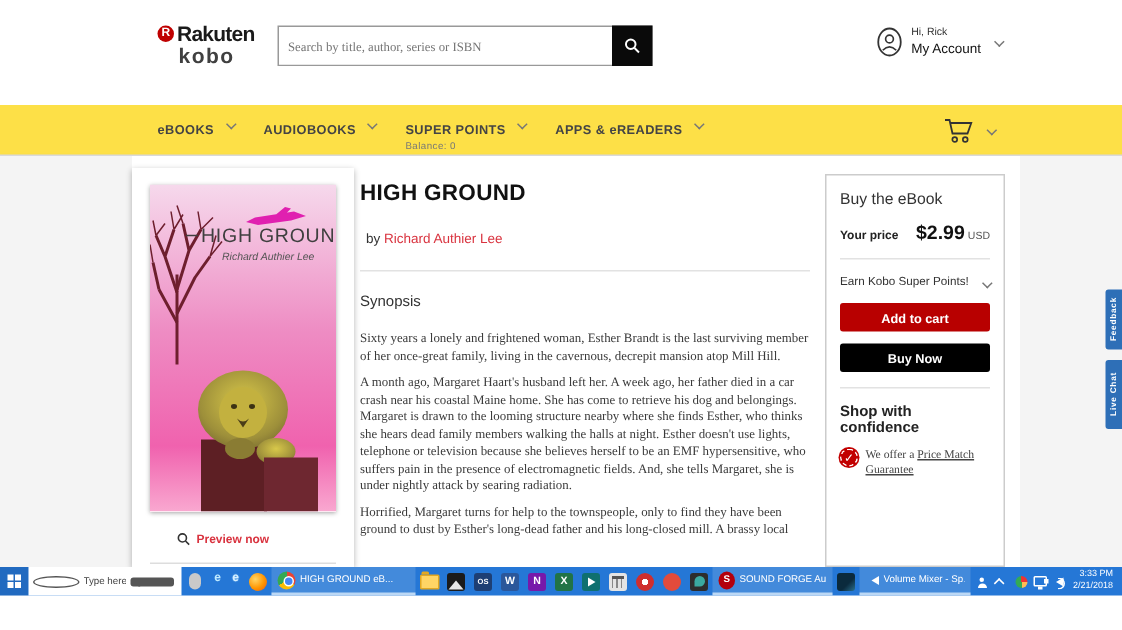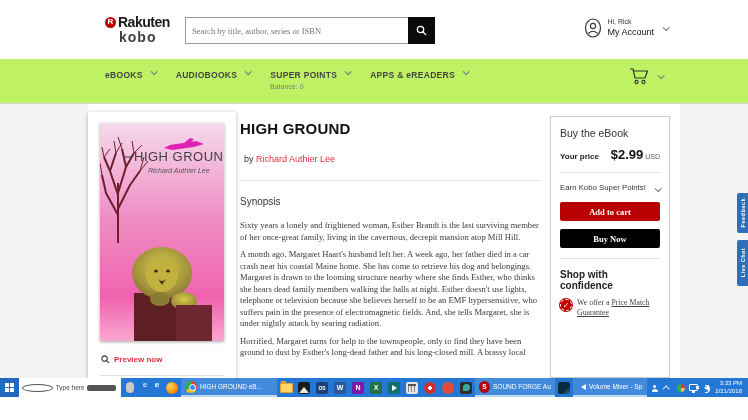--- a/index.html
+++ b/index.html
@@ -37,39 +37,39 @@
   .searchbox input { flex:1; border:none; outline:none; padding:0 6px;
     font-family:"Liberation Serif", serif; font-size:8.5px; color:#333; }
   .search-btn { width:27px; height:27px; background:#0a0a0a; border:none; display:flex;
     align-items:center; justify-content:center; cursor:pointer; margin:-1px -1px 0 0; }
   .account { position:absolute; right:80px; top:6px; display:flex; align-items:center; gap:5px; cursor:pointer; }
   .acct-text { line-height:1.25; }
   .acct-hi { font-size:7px; color:#333; }
   .acct-my { font-size:9px; color:#111; }
 
   
-  .nav { position:absolute; top:59px; left:0; right:0; height:44px; background:#bef264; }
+  .nav { position:absolute; top:70px; left:0; right:0; height:44px; background:#fde047; }
   .nav-items { position:absolute; left:105px; top:11px; display:flex; gap:20px; }
   .nav-item { font-size:8.5px; font-weight:600; color:#444; letter-spacing:0.3px;
     display:flex; align-items:flex-start; gap:4px; cursor:pointer; }
   .nav-sub { font-size:6.5px; color:#777; font-weight:normal; margin-top:3px; }
   .cart { position:absolute; right:85px; top:6px; display:flex; align-items:center; gap:4px; cursor:pointer; }
   .page-rule { position:absolute; top:103px; left:0; right:0; height:1px; background:#d9d9d9;
     box-shadow:0 1px 2px rgba(0,0,0,0.12); }
 
   
   .content { position:absolute; top:104px; left:0; width:748px; height:274px;
     background:#f4f4f4; overflow:hidden; }
   .main-panel { position:absolute; left:88px; top:0; width:592px; height:274px; background:#fff; }
 
   .book-card { position:absolute; left:88px; top:8px; width:148px; height:266px;
     background:#fff; box-shadow:0 1px 4px rgba(0,0,0,0.3); }
   .cover { position:absolute; left:12px; top:11px; width:124px; height:218px;
     box-shadow:0 1px 3px rgba(0,0,0,0.35); cursor:pointer; }
-  .preview-row { position:absolute; left:13px; top:243px; display:flex; align-items:center; gap:4px; cursor:pointer; }
+  .preview-row { position:absolute; left:30px; top:243px; display:flex; align-items:center; gap:4px; cursor:pointer; }
   .preview-label { font-size:8px; color:#d9333f; font-weight:bold; }
   .card-rule { position:absolute; left:12px; top:263px; width:124px; height:1px; background:#ddd; }
 
   .bk-title { position:absolute; left:240px; top:16px; font-size:15px; font-weight:bold;
     color:#111; letter-spacing:0.2px; }
   .bk-author { position:absolute; left:244px; top:50px; font-size:9px; color:#333; }
   .bk-author a { color:#d9333f; text-decoration:none; cursor:pointer; }
   .main-rule { position:absolute; left:240px; top:76px; width:300px; height:1px; background:#e2e2e2; }
   .syn-head { position:absolute; left:240px; top:92px; font-size:10px; color:#333; }
   .syn-body { position:absolute; left:240px; top:116px; width:300px;
@@ -82,21 +82,21 @@
   .buy-head { font-size:10.5px; color:#333; margin-bottom:8px; }
   .price-row { display:flex; align-items:baseline; justify-content:space-between; }
   .price-label { font-size:8px; font-weight:bold; color:#222; }
   .price-val { font-size:13px; font-weight:bold; color:#111; }
   .price-cur { font-size:7px; color:#555; font-weight:normal; margin-left:2px; }
   .buy-rule { height:1px; background:#e2e2e2; margin:10px 0; }
   .earn-row { display:flex; align-items:flex-end; justify-content:space-between;
     font-size:7.8px; color:#333; margin:2px 0 10px; cursor:pointer; }
   .btn { display:block; width:100%; height:19px; border:none; border-radius:2px;
     color:#fff; font-size:8.5px; font-weight:bold; cursor:pointer; margin-bottom:8px;
-    font-family:Liberation Serif, serif; }
+    font-family:Liberation Sans, sans-serif; }
   .btn-cart { background:#b80000; }
   .btn-buy { background:#000; }
   .redeem { font-family:"Liberation Serif", serif; font-size:8px; line-height:11px; color:#555; }
   .redeem a { color:#d9333f; text-decoration:none; cursor:pointer; }
   .conf-head { font-size:10px; font-weight:bold; color:#222; margin:10px 0 7px; }
   .conf-row { display:flex; gap:5px; align-items:flex-start; }
   .rosette { min-width:12px; width:12px; height:12px; border-radius:50%; background:#c20000;
     border:1px dashed #fff; box-shadow:0 0 0 1px #c20000; color:#fff; font-size:8px;
     display:flex; align-items:center; justify-content:center; margin-top:1px; }
   .conf-text { font-family:"Liberation Serif", serif; font-size:7.8px; line-height:10px; color:#444; }

